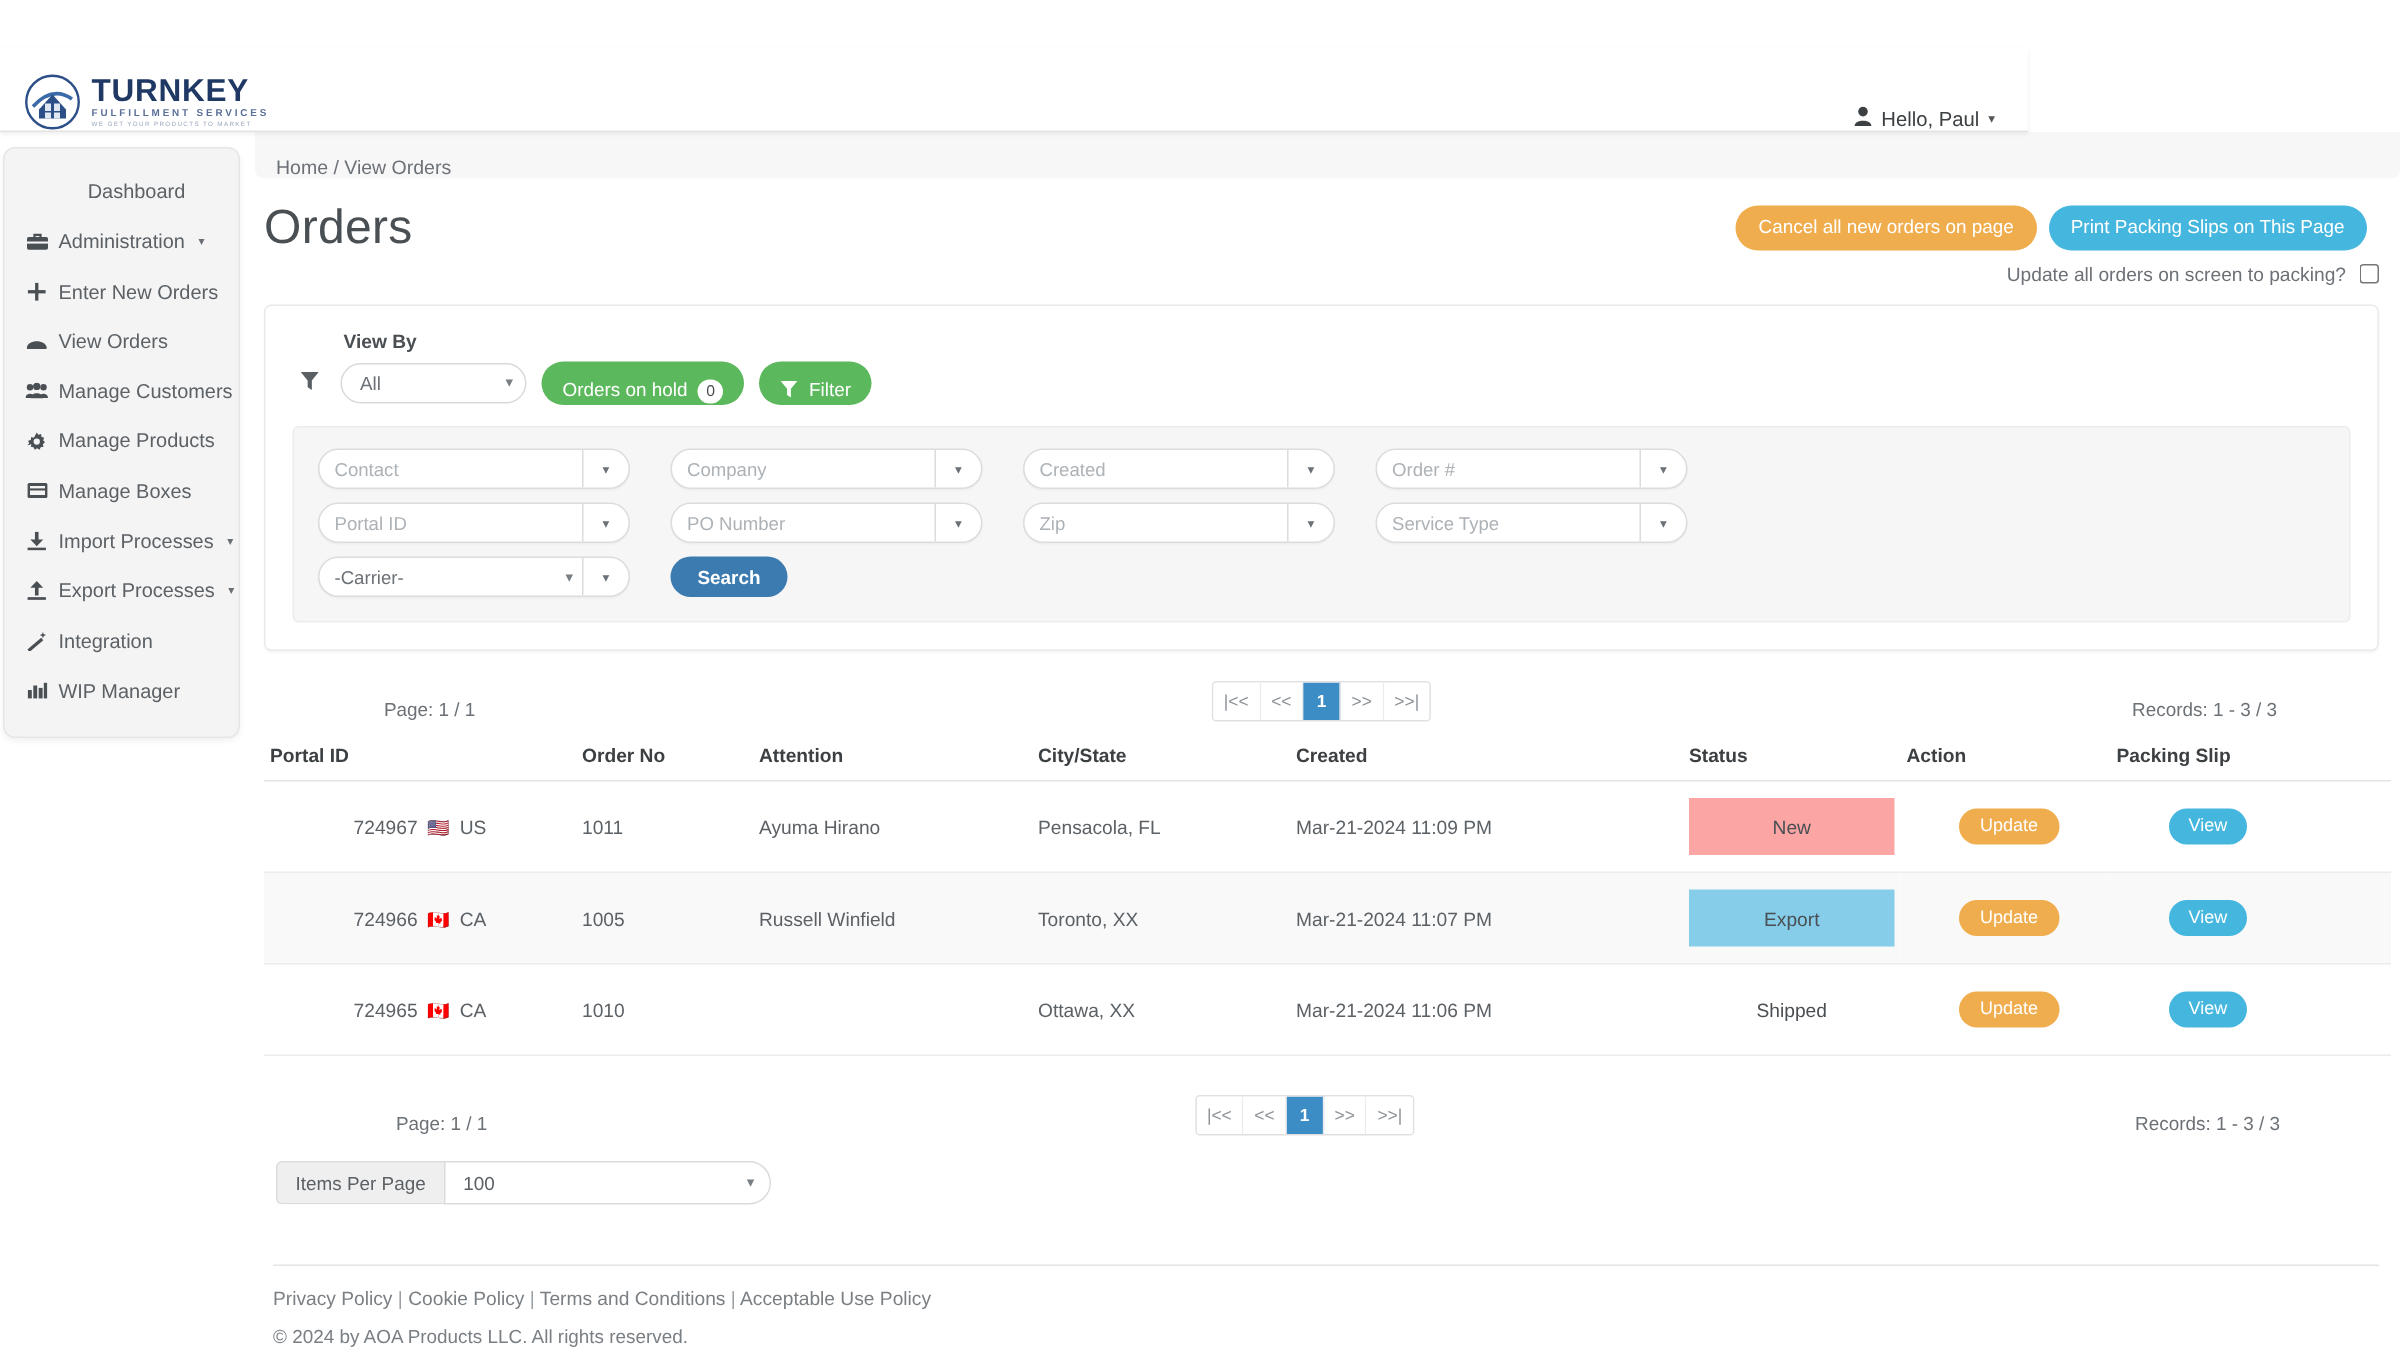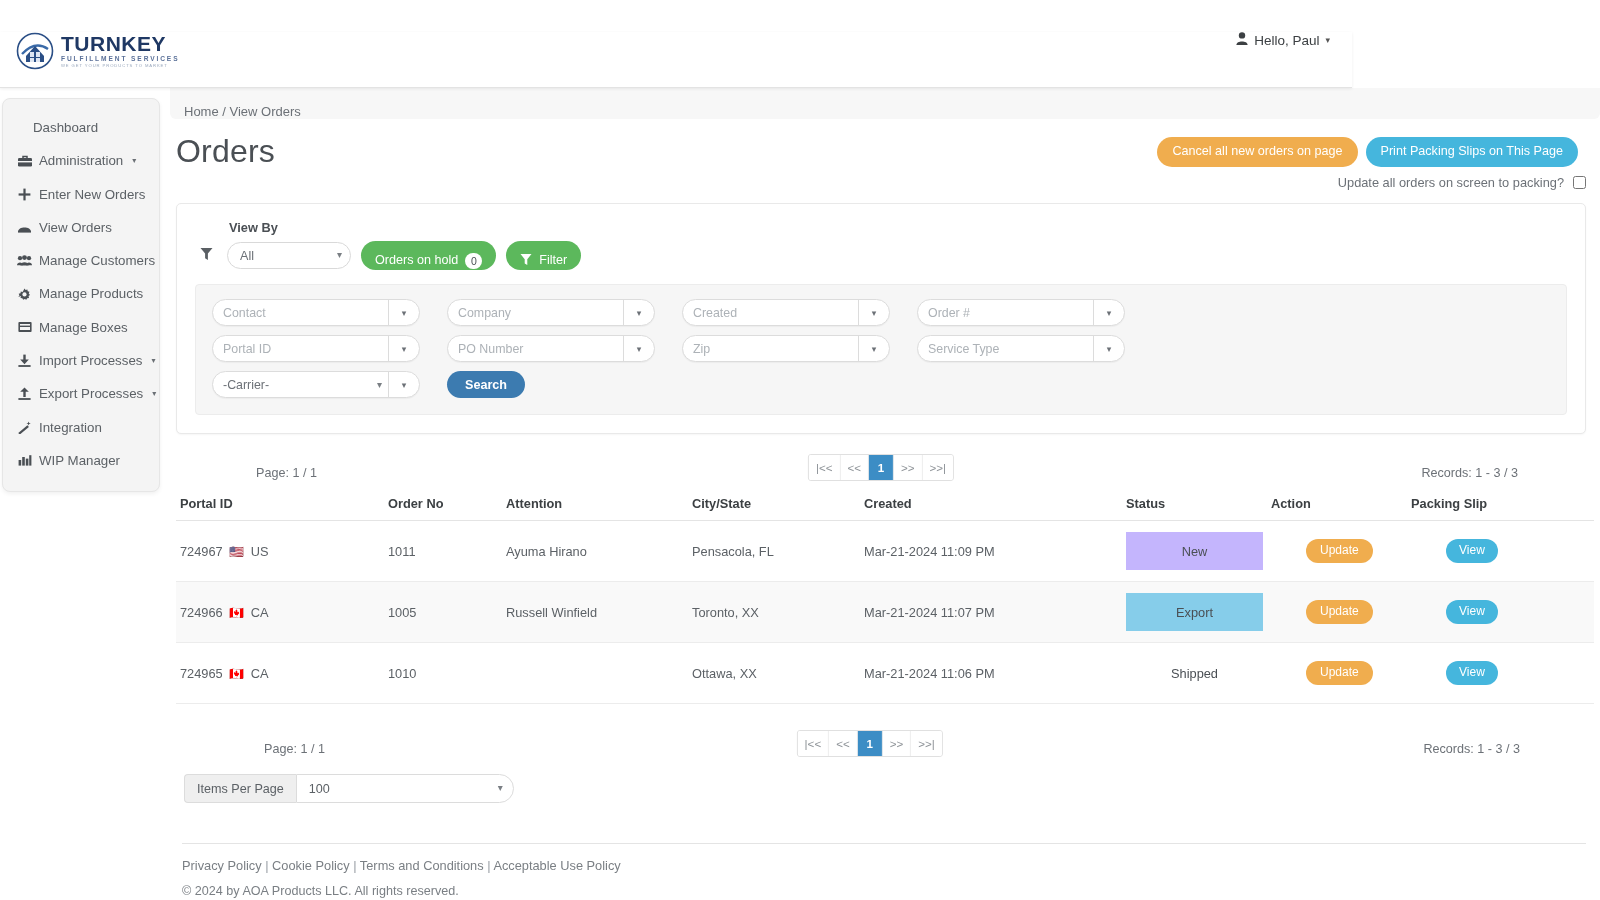--- a/index.html
+++ b/index.html
@@ -13,21 +13,21 @@
     overflow:hidden;
     position:relative;
   }
 
   
   .navbar{
     position:absolute; left:0; top:32px; width:1352px; height:56px;
     background:#fff;
     border-bottom:1px solid #e3e3e3;
     box-shadow:0 1px 3px rgba(0,0,0,.07);
-    display:flex; align-items:flex-start;
+    display:flex; align-items:flex-end;
     z-index:20;
   }
   .brand{ margin-left:16px; display:flex; align-items:center; gap:7px; }
   .brand-mark{ width:38px; height:38px; position:relative; flex:0 0 38px; }
   .brand-text{ display:flex; flex-direction:column; line-height:1; }
   .brand-title{
     font-family:"Liberation Sans", sans-serif;
     font-weight:bold; font-size:21px; letter-spacing:.5px;
     color:#1f3864;
   }
@@ -56,21 +56,21 @@
     padding:12px 0 14px 0;
     z-index:10;
   }
   .nav-item{
     display:flex; align-items:center; gap:7px;
     padding:9px 10px 9px 14px;
     font-size:13.3px; color:#5c6166;
     cursor:pointer; white-space:nowrap;
     line-height:1.15;
   }
-  .nav-item.indent{ padding-left:30px; }
+  .nav-item.indent{ padding-left:30px;justify-content:center; }
   .nav-ico{ width:15px; text-align:center; flex:0 0 15px; color:#4a4f54; font-size:13px; display:inline-flex; align-items:center; justify-content:center;}
   .nav-ico svg{ display:block; }
   .nav-caret{ font-size:8px; color:#6a6f74; margin-left:2px; }
 
   
   .main{
     position:absolute; left:170px; top:88px; width:1430px;
   }
   .breadcrumb-wrap{
     margin:0; padding:0;
@@ -230,21 +230,21 @@
     text-align:left; font-size:12.8px; font-weight:bold; color:#3c4043;
     padding:6px 4px 9px 4px;
     border-bottom:1px solid #e4e4e4;
   }
   table.orders td{
     font-size:12.8px; color:#5c6166;
     padding:11px 4px; border-bottom:1px solid #ececec;
     vertical-align:middle;
   }
   tr.alt td{ background:#f9f9f9; }
-  .c1{ width:208px; } .c2{ width:118px; } .c3{ width:186px; }
+  .c1{ width:208px;text-align:center; } .c2{ width:118px; } .c3{ width:186px; }
   .c4{ width:172px; } .c5{ width:262px; } .c6{ width:145px; }
   .c7{ width:140px; } .c8{ width:187px; }
   td.status-cell{ padding:0; text-align:center; height:38px; }
   .status-box{
     height:38px; display:flex; align-items:center; justify-content:center;
     font-size:12.8px; color:#4a4f54;
   }
   .flag{ font-size:12px; margin:0 3px; }
   .btn-pill-sm{
     border:none; border-radius:13px; color:#fff; cursor:pointer;
@@ -570,21 +570,21 @@
         <td class="c1">
           <span>724967</span>
           <span class="flag">🇺🇸</span>
           <span>US</span>
         </td>
         <td class="c2">1011</td>
         <td class="c3">Ayuma Hirano</td>
         <td class="c4">Pensacola, FL</td>
         <td class="c5">Mar-21-2024  11:09 PM</td>
         <td class="c6 status-cell">
-          <div class="status-box" style="background:#c4b5fd">New</div>
+          <div class="status-box" style="background:#fca5a5">New</div>
         </td>
         <td class="c7">
           <button class="btn-pill-sm u-btn">Update</button>
         </td>
         <td class="c8">
           <button class="btn-pill-sm v-btn">View</button>
         </td>
       </tr>
 
       <tr class="alt">

